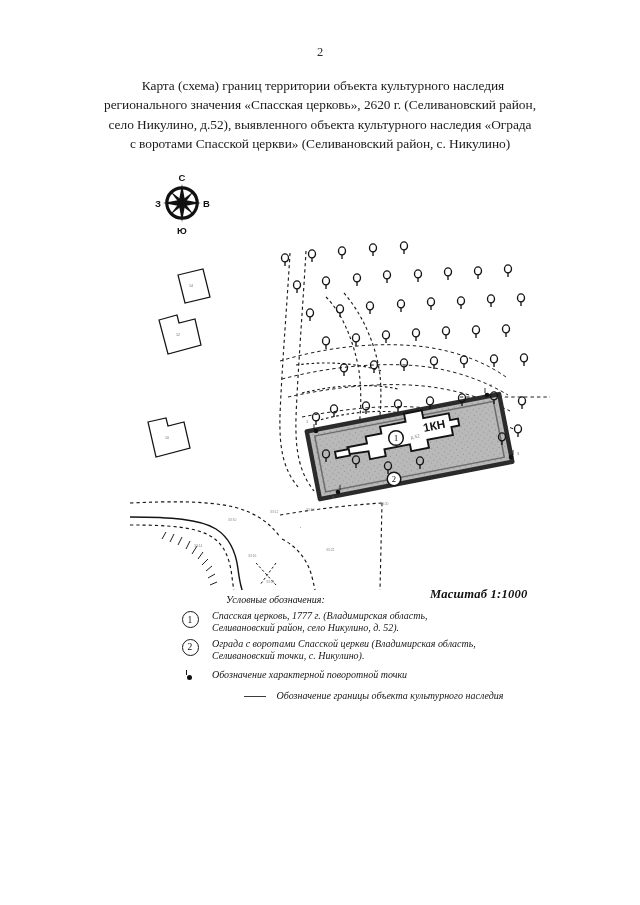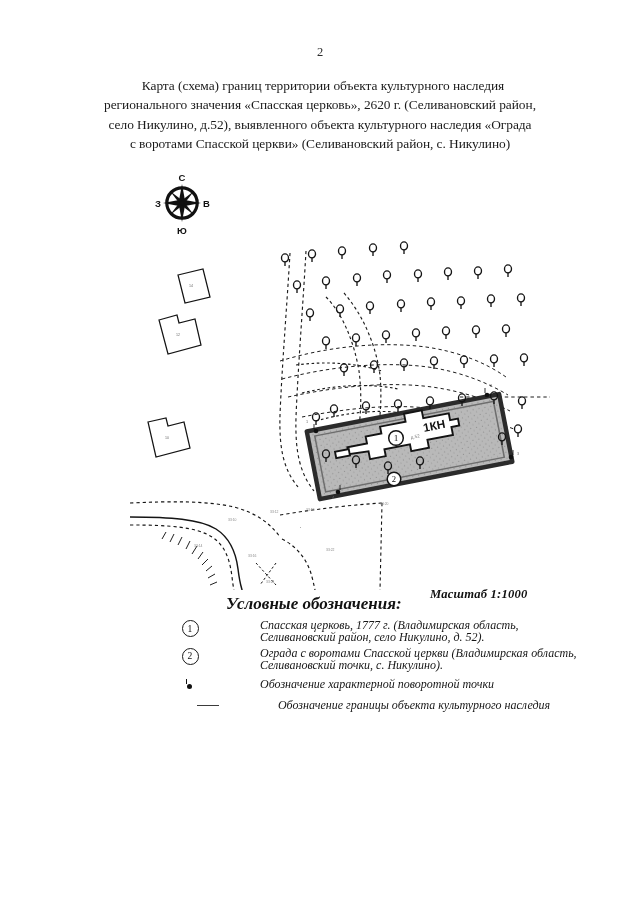--- a/index.html
+++ b/index.html
@@ -72,48 +72,47 @@
     white-space: nowrap;
   }
   
   .legend {
     position: absolute;
     top: 594px;
     left: 168px;
     width: 400px;
   }
   .legend-title {
-    font-size: 17px;
-    font-weight: bold;
+    font-size: 10px;
+    font-weight: normal;
     font-style: italic;
     color: #111;
     margin-left: 58px;
     margin-bottom: 5px;
     white-space: nowrap;
   }
   .legend-row {
     display: flex;
     align-items: flex-start;
     margin-bottom: 3px;
   }
   .legend-sym {
     width: 44px;
     min-width: 44px;
     display: flex;
     justify-content: center;
     align-items: flex-start;
     padding-top: 1px;
   }
   .legend-text {
-    font-size: 12px;
+    font-size: 10px;
     font-style: italic;
     line-height: 12.3px;
     color: #161616;
     white-space: nowrap;
-    margin-left: 48px;
   }
   .legend-text span { display: block; }
 
   .circ-num {
     width: 15px;
     height: 15px;
     border: 1.15px solid #1a1a1a;
     border-radius: 50%;
     font-size: 9.6px;
     font-style: normal;

